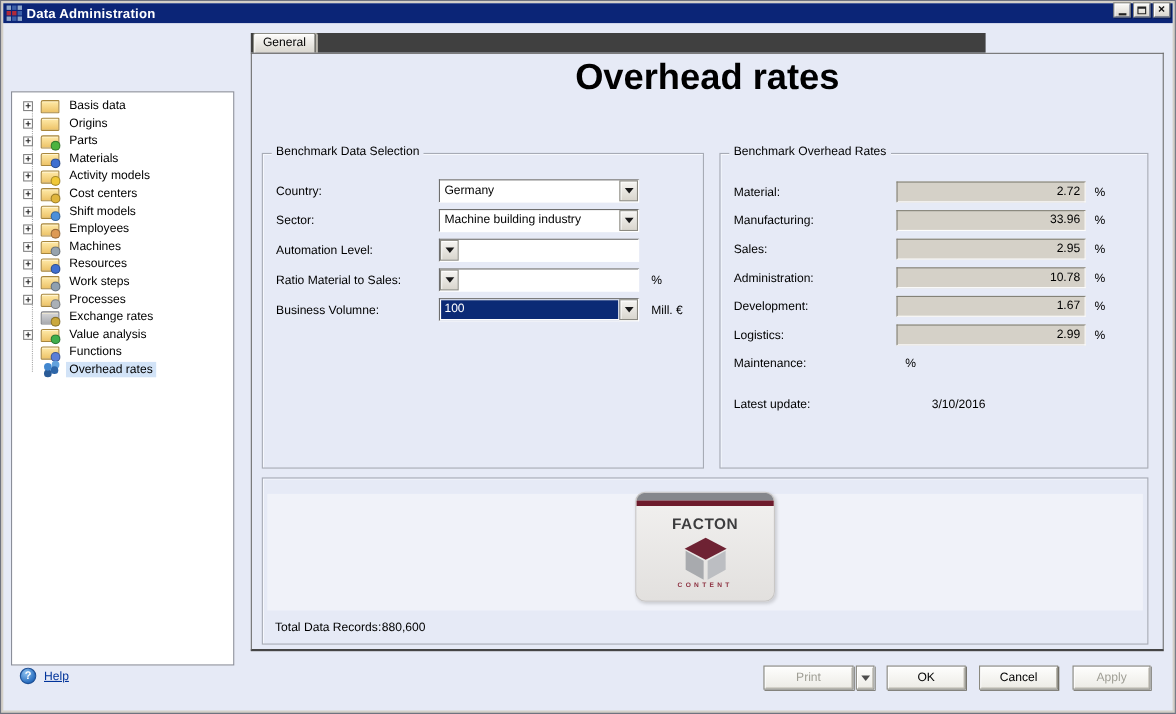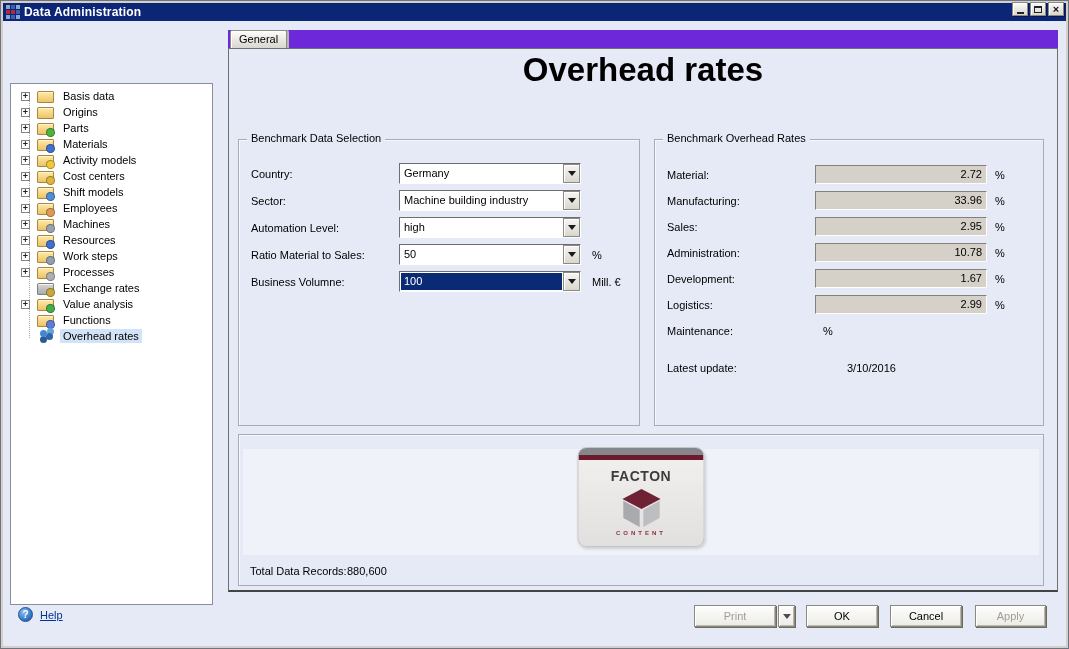--- a/index.html
+++ b/index.html
@@ -70,21 +70,21 @@
   .ticon[data-icon="exchange-rates-icon"]::before { background:linear-gradient(180deg,#d8d8da,#a9abb0); border-color:#7d7f84; }
   .ticon[data-icon="exchange-rates-icon"]::after { display:block; background:#caa83c; }
   .ticon[data-icon="value-analysis-icon"]::after { display:block; background:#3fae4c; }
   .ticon[data-icon="functions-icon"]::after { display:block; background:#5a7fd8; }
   .ticon[data-icon="overhead-rates-icon"]::before { left:3px; top:0; width:7px; height:7px;
     border:none; border-radius:50%; background:#4287cf; box-shadow:6px 3px 0 #2e66a8, 0 6px 0 #2a5b97, 7px -2px 0 #63a2dd; }
   .tlabel { margin-left:6px; padding:1px 3px; white-space:nowrap; }
   .trow[data-selected="true"] .tlabel { background:#d2e3f7; }
 
   
-  .tab-strip { position:absolute; left:228px; top:30px; width:830px; height:18px; background:#6d28d9; }
+  .tab-strip { position:absolute; left:228px; top:30px; width:668px; height:18px; background:#404040; }
   .tab { position:absolute; left:2px; bottom:0; height:18px; padding:2px 8px 0 8px;
     background:linear-gradient(180deg,#fdfcfa,#d9d6cf); border:1px solid #8d8d85; border-bottom:none;
     border-radius:2px 2px 0 0; box-shadow:inset 1px 1px 0 #fff, 2px 0 0 #b8b5ad; }
   .tab-page { position:absolute; left:228px; top:48px; width:830px; height:544px;
     background:#e6eaf6; border:1px solid #6f6f6f; border-bottom:2px solid #454545; }
 
   .page-title { position:absolute; left:0; top:2px; width:100%; text-align:center;
     font-size:33px; font-weight:bold; }
 
   .grp { position:absolute; border:1px solid #a7abb5; box-shadow:inset 1px 1px 0 #f6f8fd; }
@@ -316,31 +316,29 @@
           <span class="combo-text">Machine building industry</span>
           <span class="combo-btn">
               <i class="combo-arrow"></i>
             </span>
         </div>
         <span class="suffix"></span>
       </div>
       <div class="sel-row">
         <span class="flabel">Automation Level:</span>
         <div class="combo" data-hl="false">
-          <span class="combo-text">high</span>
           <span class="combo-btn">
               <i class="combo-arrow"></i>
             </span>
         </div>
         <span class="suffix"></span>
       </div>
       <div class="sel-row">
         <span class="flabel">Ratio Material to Sales:</span>
         <div class="combo" data-hl="false">
-          <span class="combo-text">50</span>
           <span class="combo-btn">
               <i class="combo-arrow"></i>
             </span>
         </div>
         <span class="suffix">%</span>
       </div>
       <div class="sel-row">
         <span class="flabel">Business Volumne:</span>
         <div class="combo" data-hl="true">
           <span class="combo-text">100</span>

